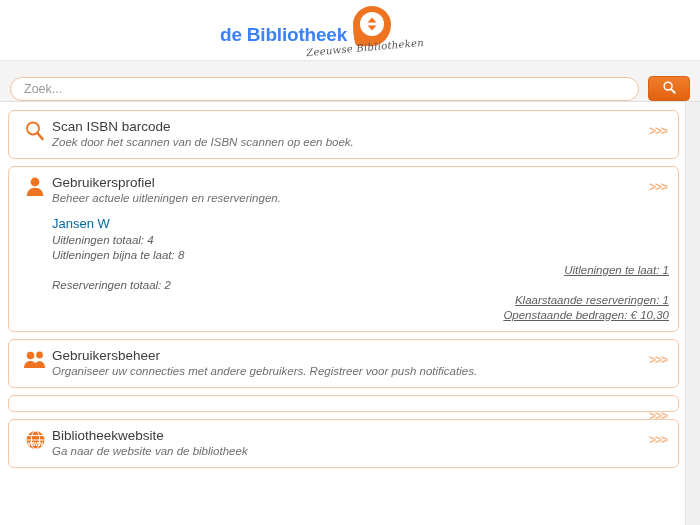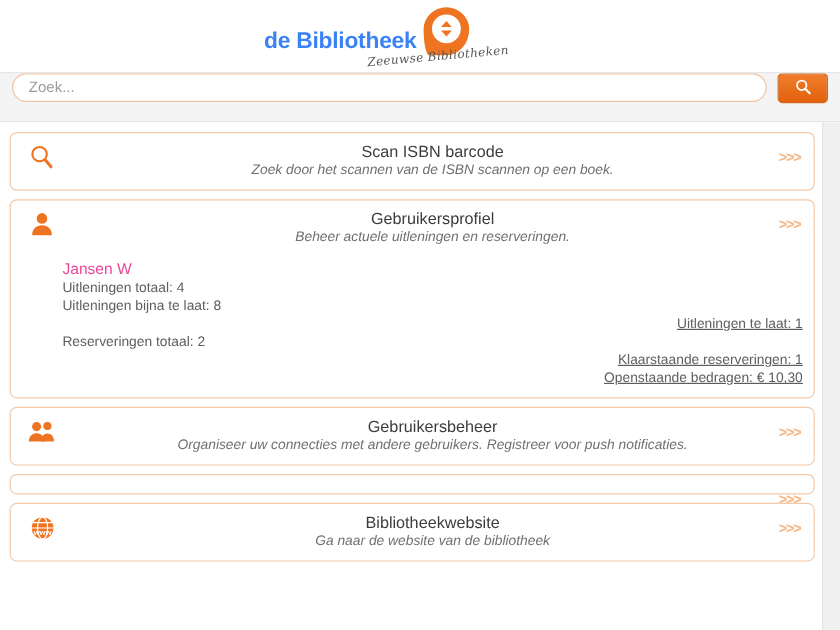--- a/index.html
+++ b/index.html
@@ -75,21 +75,21 @@
     white-space: nowrap;
     letter-spacing: 0.3px;
   }
 
   
   .searchbar {
     height: 41px;
     background: #f4f4f4;
     border-bottom: 1px solid #e0e0e0;
     display: flex;
-    align-items: flex-start;
+    align-items: flex-end;
     padding: 0 10px;
     box-sizing: border-box;
   }
   .search-input {
     flex: 1;
     height: 24px;
     border: 1px solid #f0c3a0;
     border-radius: 13px;
     background: #ffffff;
     padding: 0 13px;
@@ -144,21 +144,21 @@
     align-items: flex-start;
   }
   .icon-cell {
     width: 34px;
     min-width: 34px;
     display: flex;
     align-items: center;
     justify-content: center;
     padding-top: 2px;
   }
-  .text-cell { flex: 1; min-width: 0; text-align: center; }
+  .text-cell { flex: 1; min-width: 0; }
   .item-title {
     font-size: 13.5px;
     color: #3c3c3c;
     line-height: 17px;
   }
   .item-sub {
     font-size: 11.5px;
     font-style: italic;
     color: #6f6f6f;
     line-height: 15px;
@@ -172,25 +172,26 @@
     font-size: 12px;
     font-weight: bold;
     color: #f6b787;
     letter-spacing: -1px;
   }
 
   
   .user-block { margin: 9px 0 0 34px; }
   .user-name {
     font-size: 13px;
-    color: #ec4899;
+    color: #0369a1;
     line-height: 18px;
   }
   .stat {
     font-size: 11.5px;
+    font-style: italic;
     color: #5e5e5e;
     line-height: 15px;
   }
   .stat.underline { text-decoration: underline; text-align: right; }
 </style>
 </head>
 <body>
 
 <div class="header">
   <div class="logo-wrap">

